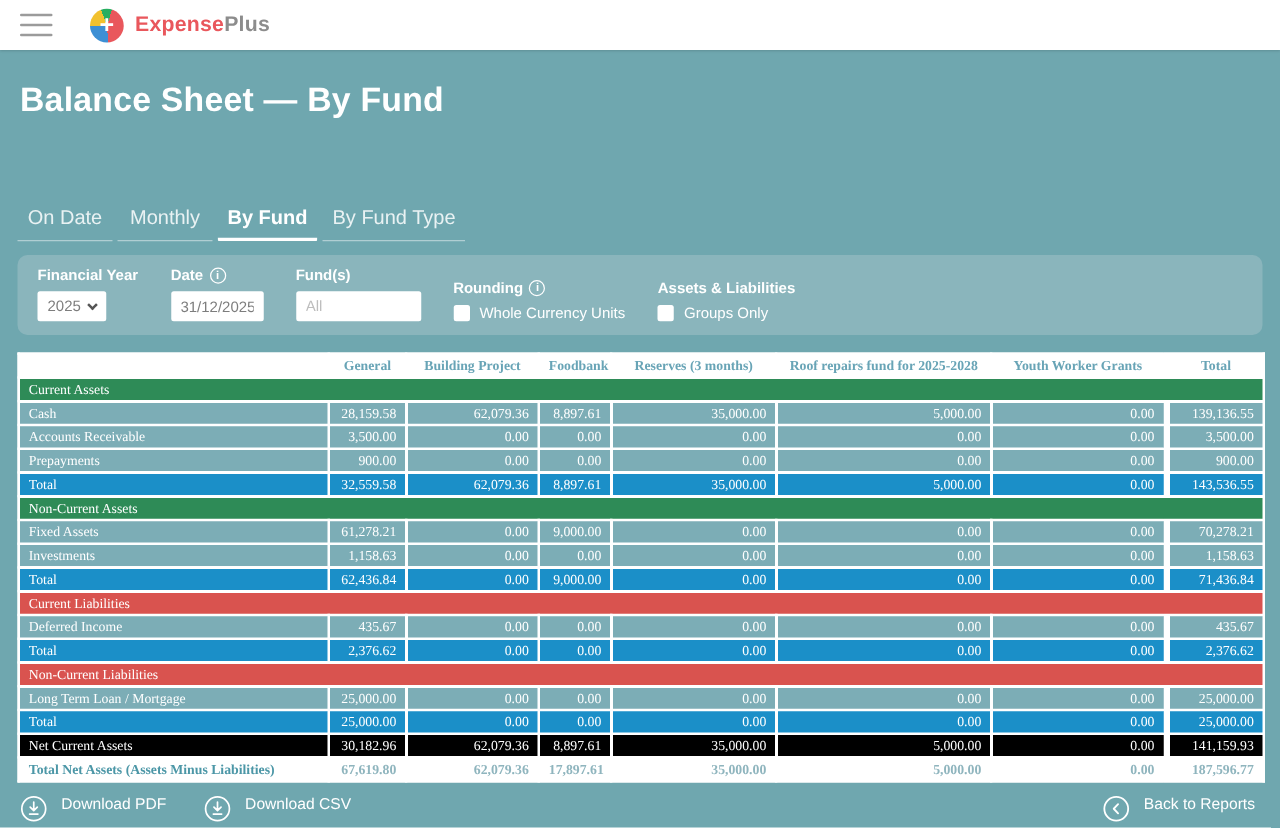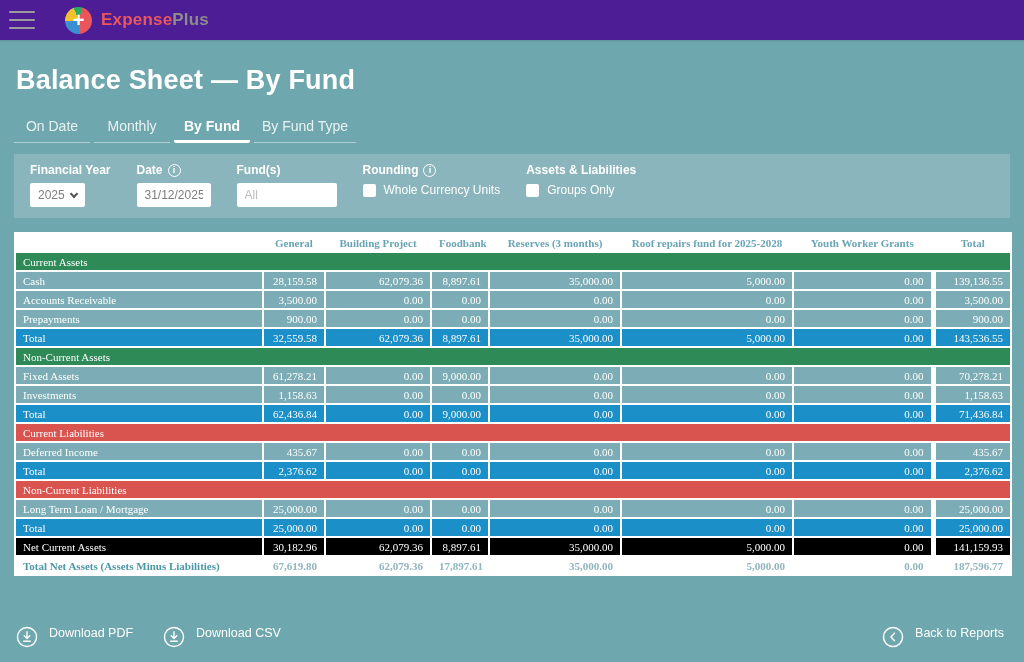--- a/index.html
+++ b/index.html
@@ -8,45 +8,45 @@
     --grand-label:#4C97A7; --grand-val:#8FB5BE;
     --brand-red:#E9575C; --brand-gray:#8C8C8C;
   }
   *{box-sizing:border-box;}
   html,body{margin:0;padding:0;}
   body{width:1024px;height:662px;overflow:hidden;background:var(--bg);
        font-family:"Liberation Sans",sans-serif;}
   .app{display:flex;flex-direction:column;width:100%;height:100%;}
 
   
-  .topbar{flex:0 0 40px;background:#4c1d95;display:flex;align-items:center;
-          padding:0 9px;box-shadow:0 1px 2px rgba(0,0,0,.15);position:relative;z-index:2;}
+  .topbar{flex:0 0 40px;background:#ffffff;display:flex;align-items:center;
+          padding:0 16px;box-shadow:0 1px 2px rgba(0,0,0,.15);position:relative;z-index:2;}
   .hamburger{width:26px;height:18px;display:flex;flex-direction:column;justify-content:space-between;cursor:pointer;}
   .hamburger span{display:block;height:2px;background:#9b9b9b;border-radius:1px;}
   .logo{display:flex;align-items:center;margin-left:30px;cursor:pointer;}
   .logo-mark{width:27px;height:27px;border-radius:50%;position:relative;
     background:conic-gradient(#27ae60 0 18deg,#e9575c 18deg 175deg,#3d8fd4 175deg 268deg,#f2c12e 268deg 340deg,#27ae60 340deg 360deg);}
   .logo-mark::after{content:"+";position:absolute;left:0;top:0;width:100%;height:100%;
     display:flex;align-items:center;justify-content:center;color:#fff;font-size:20px;font-weight:bold;line-height:1;}
   .logo-text{margin-left:9px;font-size:17px;font-weight:bold;letter-spacing:.2px;}
   .brand-a{color:var(--brand-red);}
   .brand-b{color:var(--brand-gray);}
 
   
   .page{flex:1 1 auto;padding:0 14px;display:flex;flex-direction:column;}
   h1{color:#fff;font-size:27px;font-weight:700;margin:25px 2px 0 2px;letter-spacing:.2px;}
 
   .tabs{display:flex;margin-top:22px;}
   .tab{min-width:76px;padding:0 8px 8px 8px;margin-right:4px;text-align:center;
-       color:rgba(255,255,255,.85);font-size:14px;cursor:pointer;
-       border-bottom:1px solid rgba(255,255,255,.45);}
+       color:rgba(255,255,255,.85);font-size:16px;cursor:pointer;
+       border-bottom:1px solid rgba(255,255,255,.45);margin-top:48px;}
   .tab.active{color:#fff;font-weight:bold;border-bottom:3px solid #fff;border-radius:0 0 2px 2px;padding-bottom:6px;}
 
-  .filterbar{margin-top:11px;background:var(--filter-bg);border-radius:0;
-             padding:9px 16px 11px 16px;display:flex;align-items:flex-start;}
+  .filterbar{margin-top:11px;background:var(--filter-bg);border-radius:8px;
+             padding:9px 16px 11px 16px;display:flex;align-items:flex-end;}
   .fgroup{margin-right:26px;}
   .fgroup .flabel{display:flex;align-items:center;color:#fff;font-weight:bold;
                   font-size:12px;margin-bottom:6px;white-space:nowrap;}
   .info{display:inline-flex;width:13px;height:13px;border:1px solid #fff;border-radius:50%;
         margin-left:5px;align-items:center;justify-content:center;cursor:pointer;}
   .info::after{content:"i";font-size:9px;font-weight:bold;color:#fff;font-style:normal;}
   .select{width:55px;height:24px;background:#fff;border-radius:2px;display:flex;
           align-items:center;justify-content:space-between;padding:0 8px;cursor:pointer;
           color:#7d7d7d;font-size:12px;}
   .chev{width:6px;height:6px;border-right:2px solid #555;border-bottom:2px solid #555;

